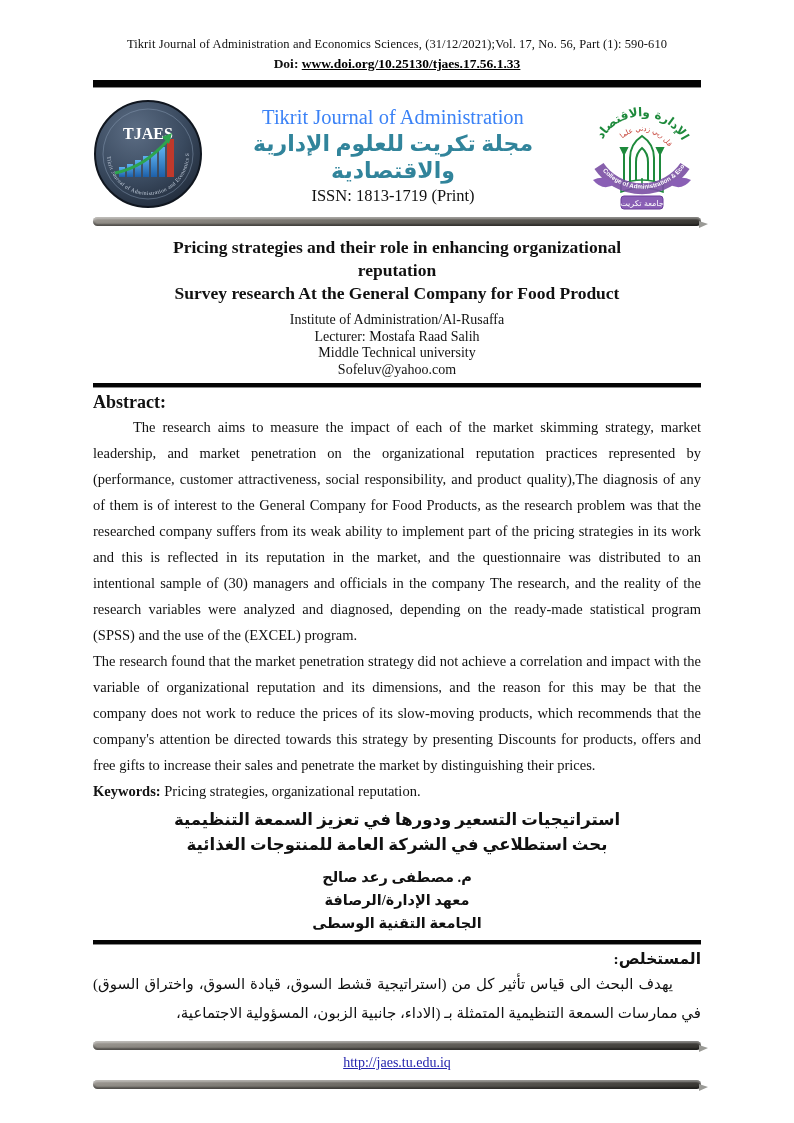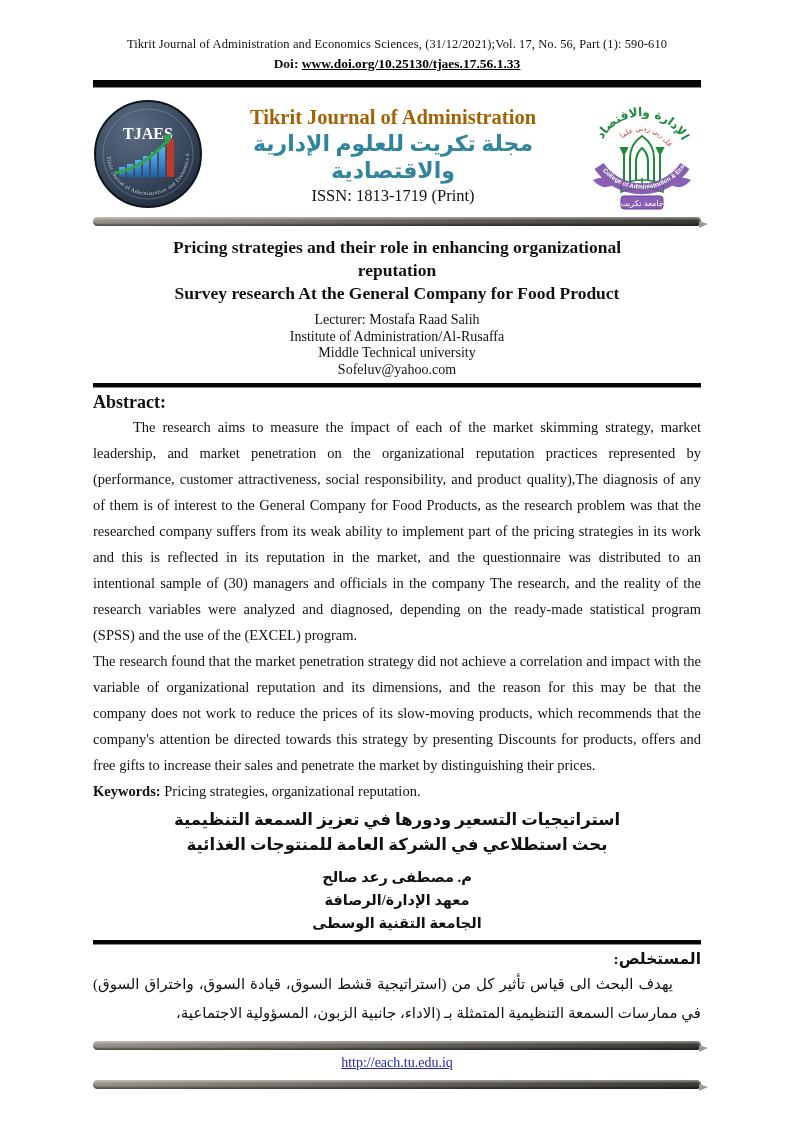--- a/index.html
+++ b/index.html
@@ -19,21 +19,21 @@
   .bar3d { height:9px; border-radius:5px; position:relative; margin-top:4px;
     background:linear-gradient(90deg,#96928c 0%, #6b6862 45%, #3a3834 100%);
     box-shadow:inset 0 2px 2px rgba(255,255,255,.4), inset 0 -2px 2px rgba(0,0,0,.45); }
   .bar3d::after { content:""; position:absolute; right:-7px; top:4px; width:0; height:0;
     border-left:9px solid #9a9a96; border-top:3px solid transparent; border-bottom:4px solid transparent; }
 
   
   .masthead { display:flex; align-items:center; justify-content:space-between; margin-top:12px; height:114px;gap:28px; }
   .logo { flex:0 0 auto; }
   .mast-center { flex:1 1 auto; text-align:center; }
-  .jt-en { color:#a16207; font-weight:bold; font-size:20.5px; line-height:26px; }
+  .jt-en { color:#3b82f6; font-weight:normal; font-size:20.5px; line-height:26px; }
   .jt-ar { color:#31849b; font-weight:bold; font-size:22px; line-height:27px; direction:rtl; }
   .issn { font-size:16.5px; line-height:24px; color:#111; }
 
   
   .title { text-align:center; font-weight:bold; font-size:17.5px; line-height:23px; margin-top:10px; }
   .authors { text-align:center; font-size:14px; line-height:16.5px; margin-top:7px; }
 
   
   .abs-head { font-weight:bold; font-size:18px; line-height:22px; margin-top:4px; }
   .abs-p { font-size:14.5px; line-height:26px; text-align:justify; }
@@ -149,22 +149,22 @@
 
     <div class="bar3d"></div>
 
     <div class="title">
       <div>Pricing strategies and their role in enhancing organizational</div>
       <div>reputation</div>
       <div>Survey research At the General Company for Food Product</div>
     </div>
 
     <div class="authors">
+      <div>Institute of Administration/Al-Rusaffa</div>
       <div>Lecturer: Mostafa Raad Salih</div>
-      <div>Institute of Administration/Al-Rusaffa</div>
       <div>Middle Technical university</div>
       <div>Sofeluv@yahoo.com</div>
     </div>
 
     <div class="hr-black thin"></div>
 
     <div class="abs-head">Abstract:</div>
     <p class="abs-p indent">The research aims to measure the impact of each of the market skimming strategy, market leadership, and market penetration on the organizational reputation practices represented by (performance, customer attractiveness, social responsibility, and product quality),The diagnosis of any of them is of interest to the General Company for Food Products, as the research problem was that the researched company suffers from its weak ability to implement part of the pricing strategies in its work and this is reflected in its reputation in the market, and the questionnaire was distributed to an intentional sample of (30) managers and officials in the company The research, and the reality of the research variables were analyzed and diagnosed, depending on the ready-made statistical program (SPSS) and the use of the (EXCEL) program.</p>
     <p class="abs-p">The research found that the market penetration strategy did not achieve a correlation and impact with the variable of organizational reputation and its dimensions, and the reason for this may be that the company does not work to reduce the prices of its slow-moving products, which recommends that the company's attention be directed towards this strategy by presenting Discounts for products, offers and free gifts to increase their sales and penetrate the market by distinguishing their prices.</p>
     <div class="kw"><b>Keywords:</b><span> Pricing strategies, organizational reputation.</span></div>
@@ -179,18 +179,18 @@
       <div>الجامعة التقنية الوسطى</div>
     </div>
 
     <div class="hr-black thin"></div>
 
     <div class="ar ar-abs-head">المستخلص:</div>
     <p class="ar ar-abs-p">يهدف البحث الى قياس تأثير كل من (استراتيجية قشط السوق، قيادة السوق، واختراق السوق) في ممارسات السمعة التنظيمية المتمثلة بـ (الاداء، جانبية الزبون، المسؤولية الاجتماعية،</p>
 
     <div class="footer-bars">
       <div class="bar3d"></div>
-      <div class="foot-link"><a href="#">http://each.tu.edu.iq</a></div>
+      <div class="foot-link"><a href="#">http://jaes.tu.edu.iq</a></div>
       <div class="bar3d"></div>
     </div>
 
   </div>
 </div>
 
 </body></html>

